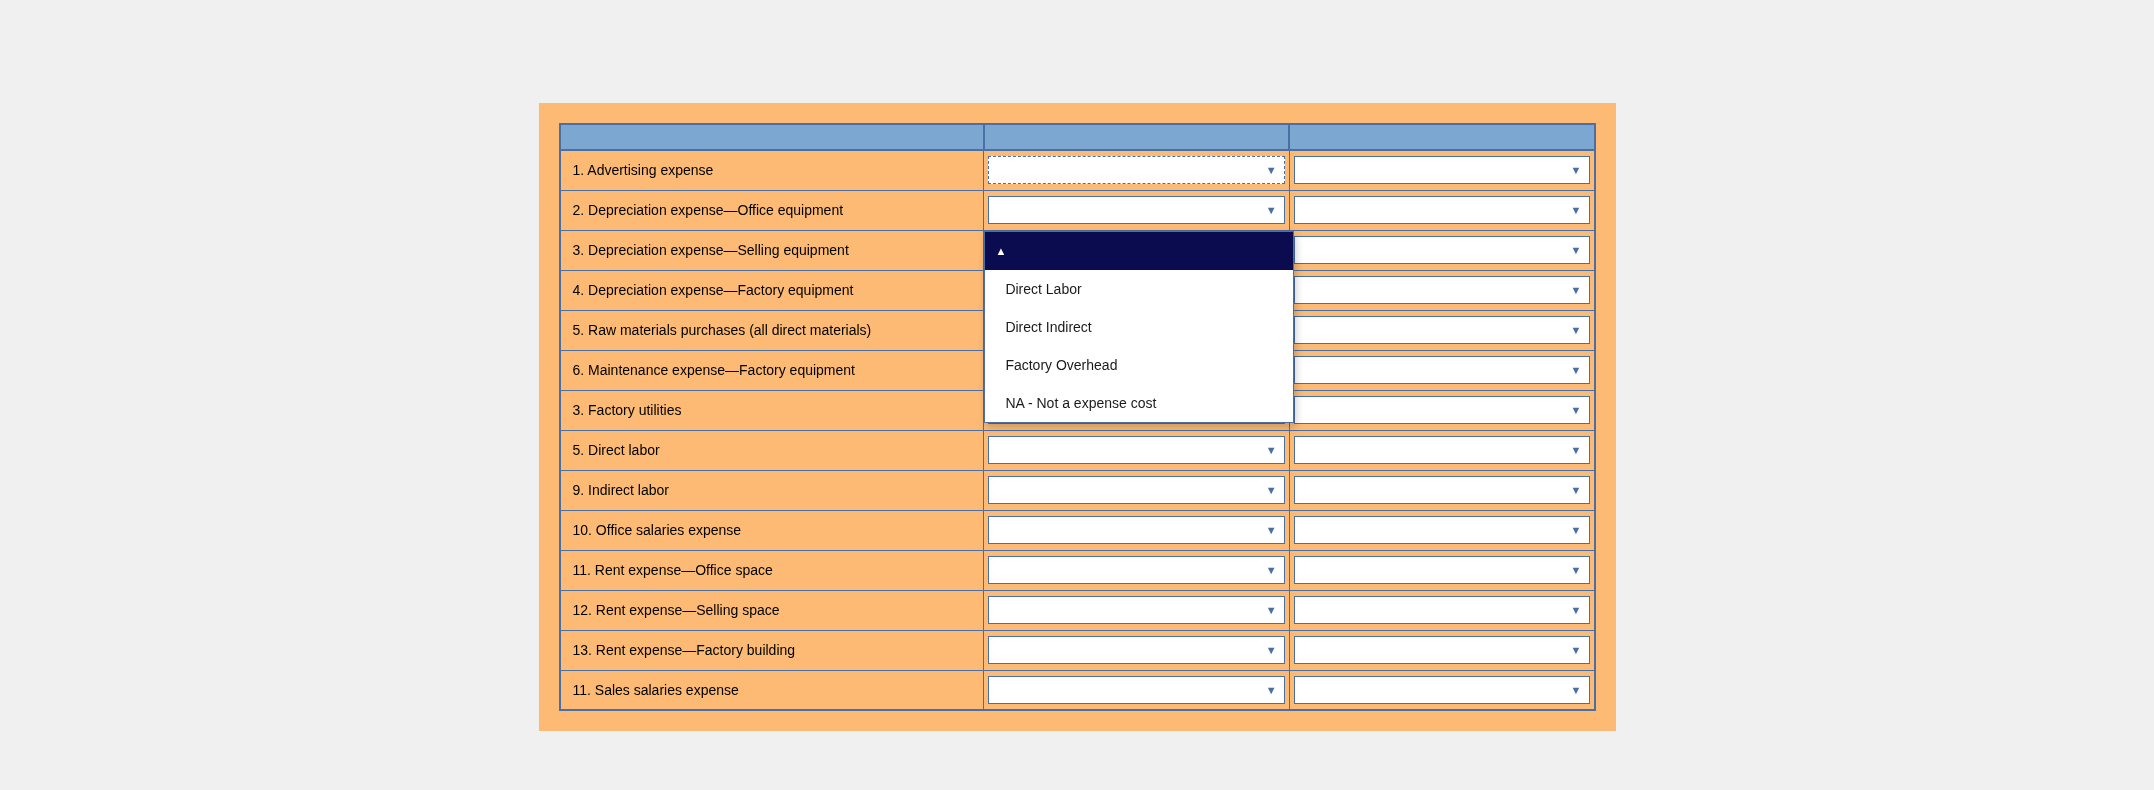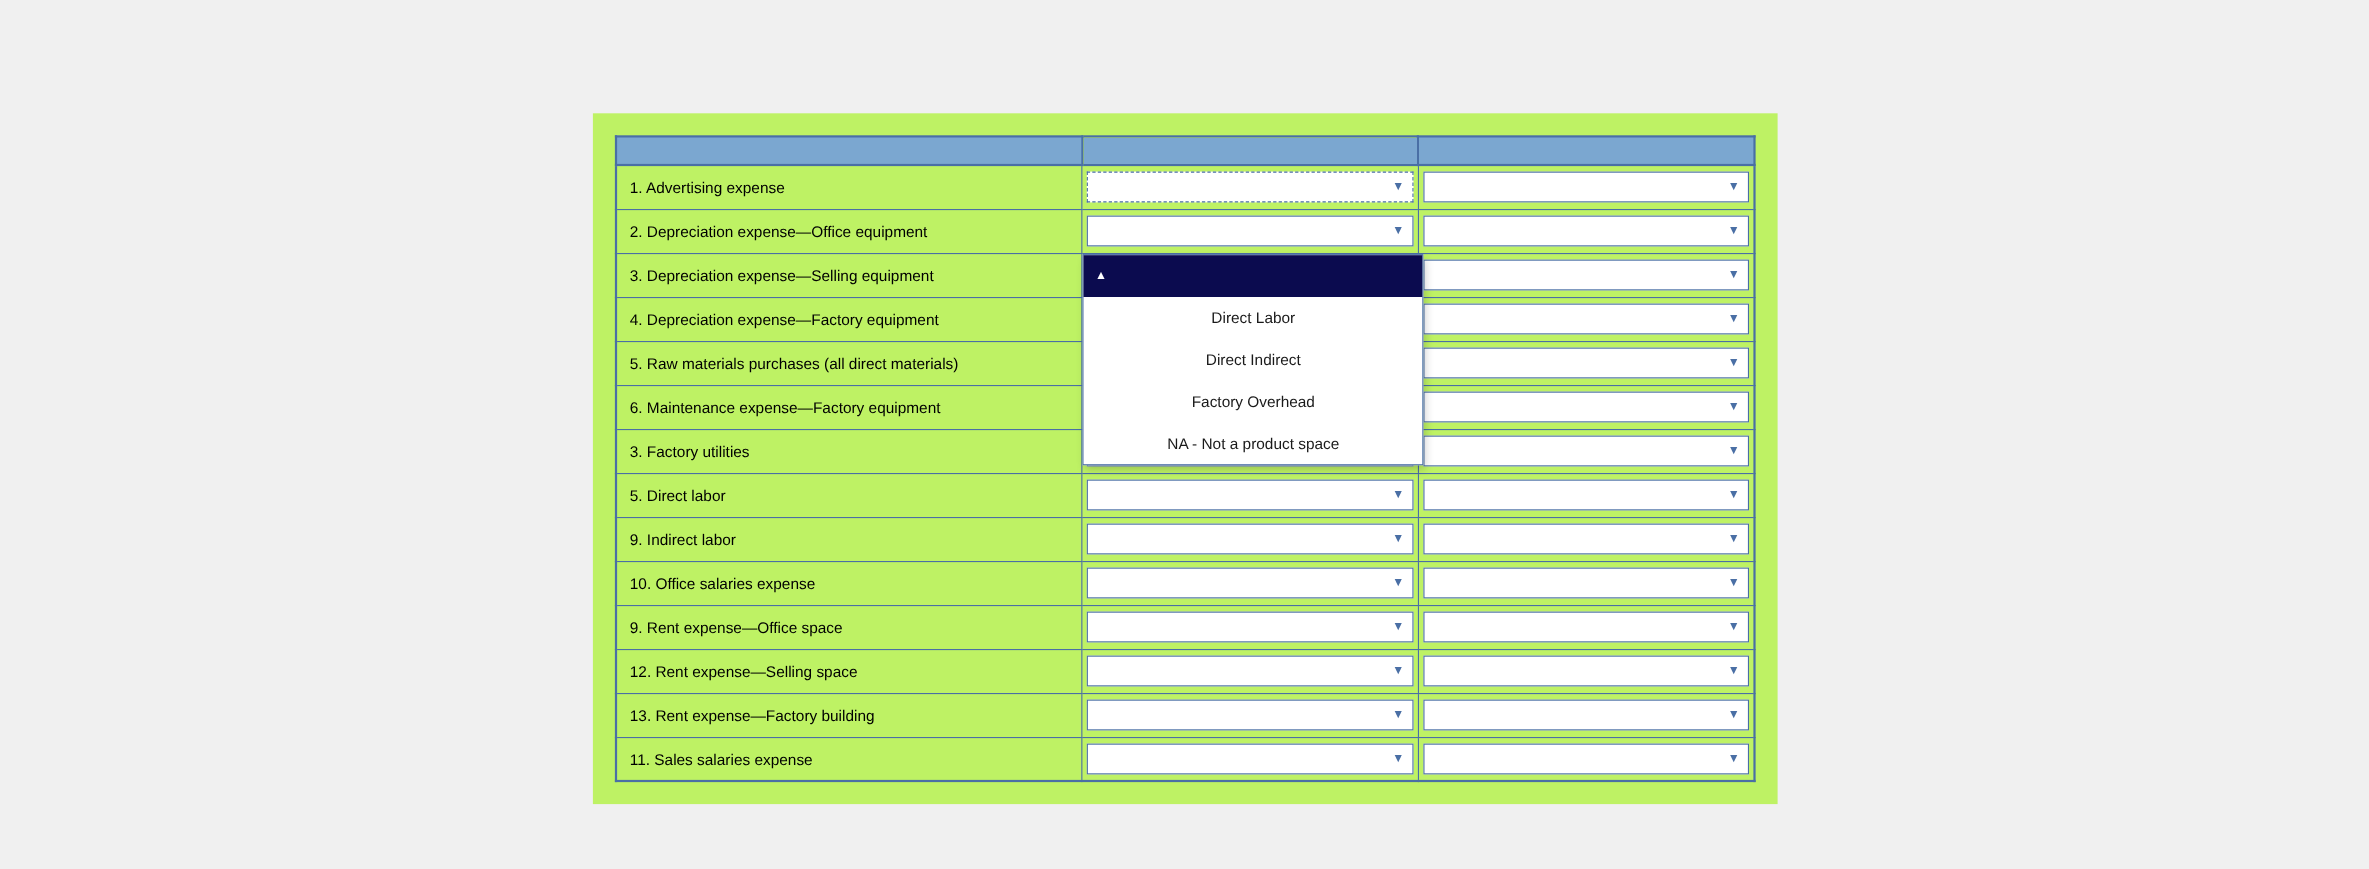--- a/index.html
+++ b/index.html
@@ -12,21 +12,21 @@
       background: #f0f0f0;
       display: flex;
       justify-content: center;
       align-items: center;
       min-height: 100vh;
       font-family: Arial, sans-serif;
       font-size: 14px;
     }
 
     .page-wrapper {
-      background: #bef264;
+      background: #fdba74;
       width: 1077px;
       padding: 20px;
       margin-top: 44px;
     }
 
     .main-table {
       width: 100%;
       border-collapse: collapse;
       border: 2px solid #4a6fa5;
     }
@@ -88,21 +88,20 @@
       font-size: 11px;
       margin-right: 6px;
     }
 
     .overlay-option {
       padding: 11px 20px;
       font-size: 14px;
       color: #1a1a1a;
       cursor: pointer;
       border-top: none;
-      text-align: center;
     }
 
     .plain-select {
       width: 100%;
       border: 1.5px solid #4a6fa5;
       padding: 3px 22px 3px 6px;
       font-size: 14px;
       appearance: none;
       -webkit-appearance: none;
       background: white;
@@ -159,21 +158,21 @@
         <tr>
           <td class="cost-label-col">3. Depreciation expense—Selling equipment</td>
           <td class="product-cost-col dropdown-trigger-cell" style="position: relative; padding: 0px;">
             <div class="open-dropdown-overlay">
               <div class="overlay-header">
                 <span class="overlay-arrow-up">▲</span>
               </div>
               <div class="overlay-option">Direct Labor</div>
               <div class="overlay-option">Direct Indirect</div>
               <div class="overlay-option">Factory Overhead</div>
-              <div class="overlay-option">NA - Not a product space</div>
+              <div class="overlay-option">NA - Not a expense cost</div>
             </div>
           </td>
           <td class="period-cost-col" style="padding: 4px;">
             <div class="select-wrapper"><select class="plain-select"><option value=""></option><option value="Selling Expense">Selling Expense</option><option value="Administrative Expense">Administrative Expense</option><option value="NA - Not a period cost">NA - Not a period cost</option></select><span class="arrow-indicator">▼</span></div>
           </td>
         </tr>
         <tr>
           <td class="cost-label-col">4. Depreciation expense—Factory equipment</td>
           <td class="product-cost-col dropdown-trigger-cell" style="position: relative; padding: 4px;">
             <div class="select-wrapper"><select class="plain-select"><option value=""></option><option value="Direct Labor">Direct Labor</option><option value="Direct Materials">Direct Materials</option><option value="Factory Overhead">Factory Overhead</option><option value="NA - Not a product cost">NA - Not a product cost</option></select><span class="arrow-indicator">▼</span></div>
@@ -230,21 +229,21 @@
         <tr>
           <td class="cost-label-col">10. Office salaries expense</td>
           <td class="product-cost-col dropdown-trigger-cell" style="position: relative; padding: 4px;">
             <div class="select-wrapper"><select class="plain-select"><option value=""></option><option value="Direct Labor">Direct Labor</option><option value="Direct Materials">Direct Materials</option><option value="Factory Overhead">Factory Overhead</option><option value="NA - Not a product cost">NA - Not a product cost</option></select><span class="arrow-indicator">▼</span></div>
           </td>
           <td class="period-cost-col" style="padding: 4px;">
             <div class="select-wrapper"><select class="plain-select"><option value=""></option><option value="Selling Expense">Selling Expense</option><option value="Administrative Expense">Administrative Expense</option><option value="NA - Not a period cost">NA - Not a period cost</option></select><span class="arrow-indicator">▼</span></div>
           </td>
         </tr>
         <tr>
-          <td class="cost-label-col">9. Rent expense—Office space</td>
+          <td class="cost-label-col">11. Rent expense—Office space</td>
           <td class="product-cost-col dropdown-trigger-cell" style="position: relative; padding: 4px;">
             <div class="select-wrapper"><select class="plain-select"><option value=""></option><option value="Direct Labor">Direct Labor</option><option value="Direct Materials">Direct Materials</option><option value="Factory Overhead">Factory Overhead</option><option value="NA - Not a product cost">NA - Not a product cost</option></select><span class="arrow-indicator">▼</span></div>
           </td>
           <td class="period-cost-col" style="padding: 4px;">
             <div class="select-wrapper"><select class="plain-select"><option value=""></option><option value="Selling Expense">Selling Expense</option><option value="Administrative Expense">Administrative Expense</option><option value="NA - Not a period cost">NA - Not a period cost</option></select><span class="arrow-indicator">▼</span></div>
           </td>
         </tr>
         <tr>
           <td class="cost-label-col">12. Rent expense—Selling space</td>
           <td class="product-cost-col dropdown-trigger-cell" style="position: relative; padding: 4px;">

